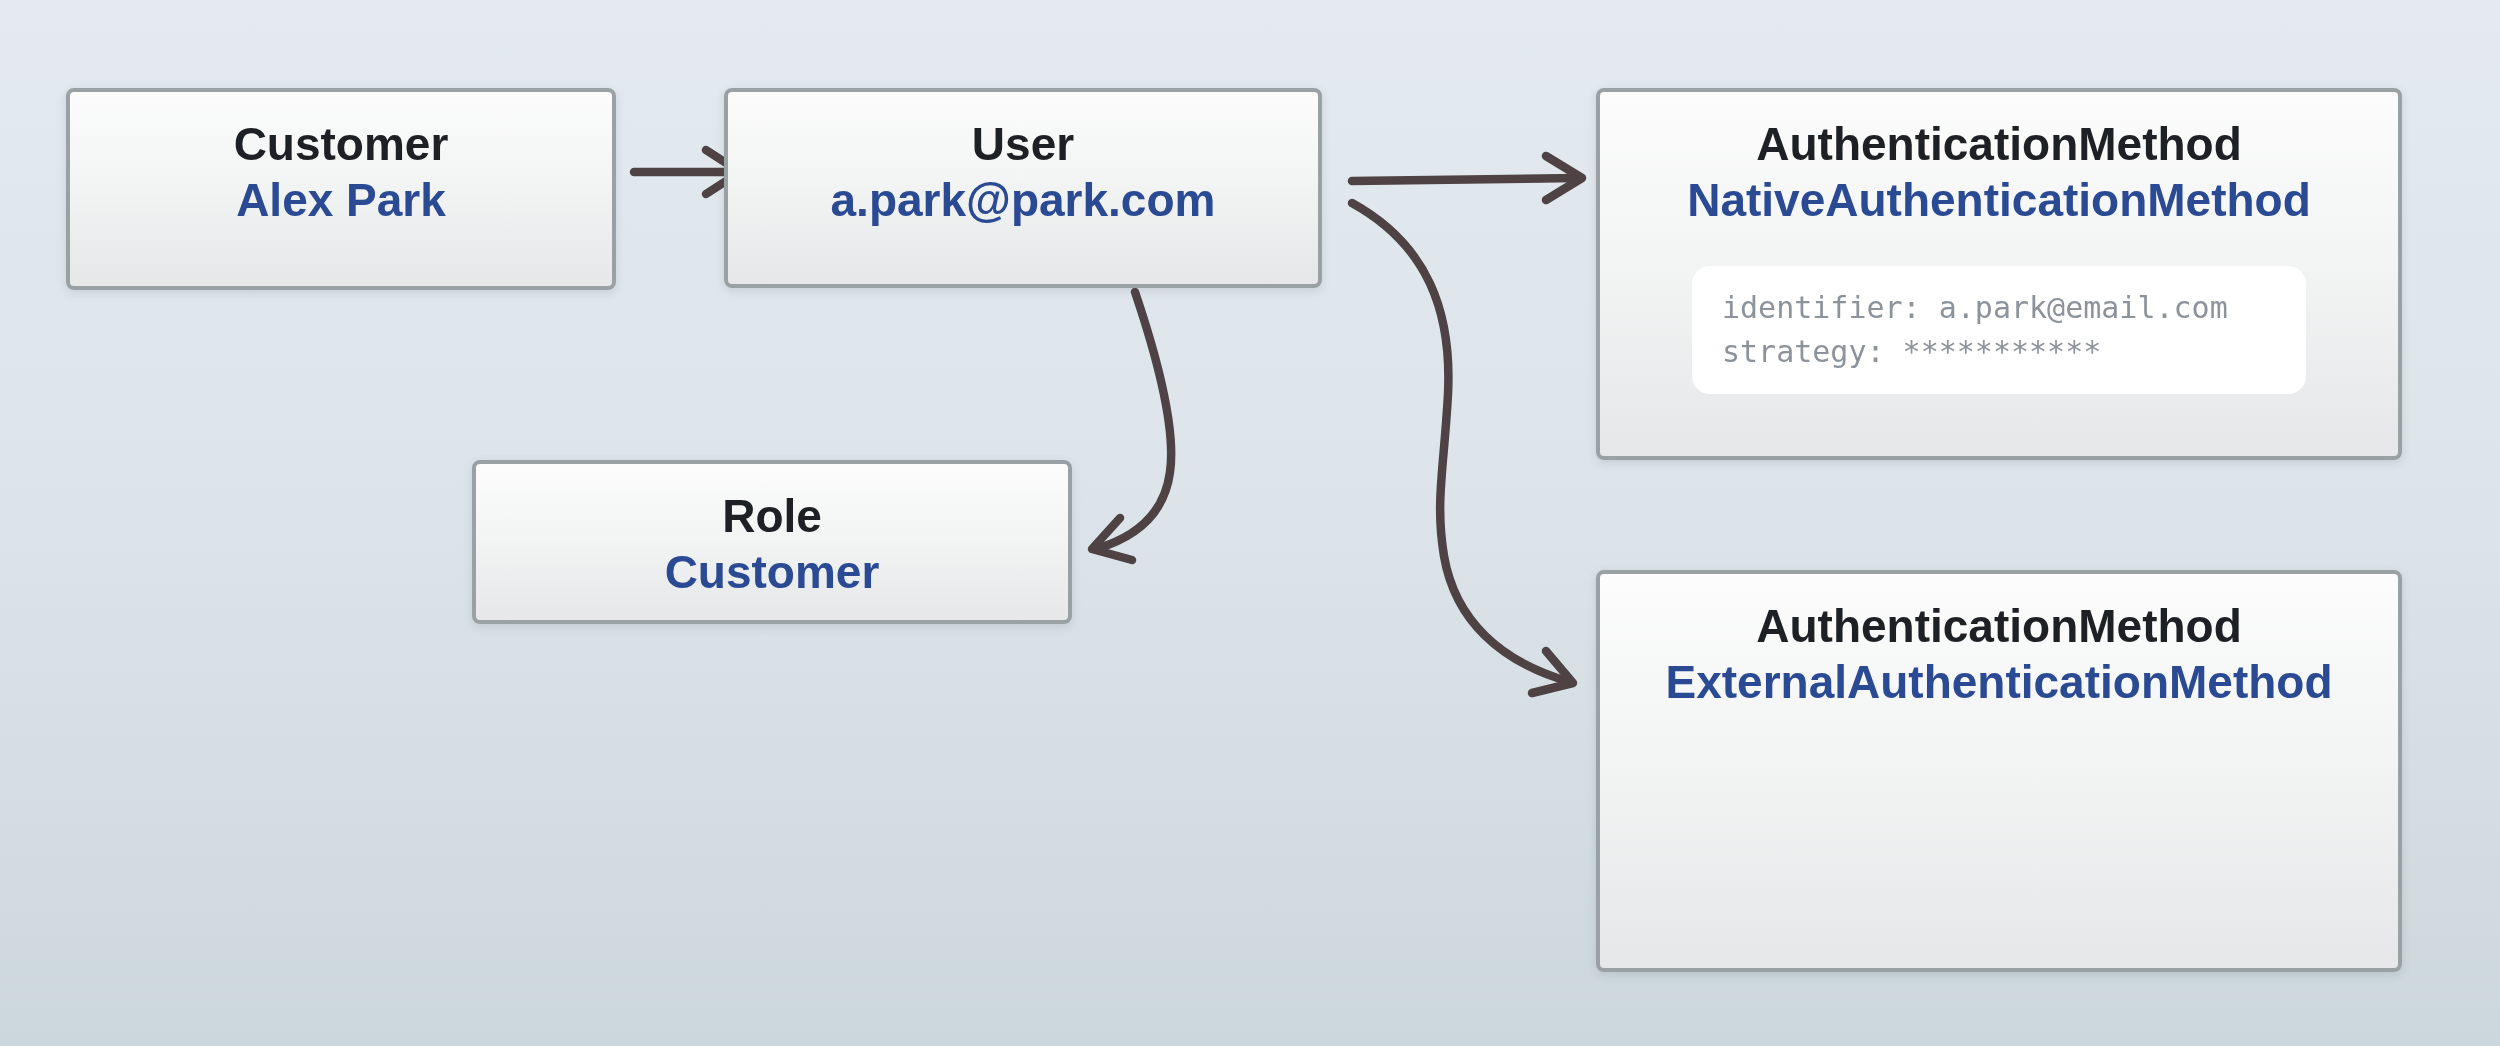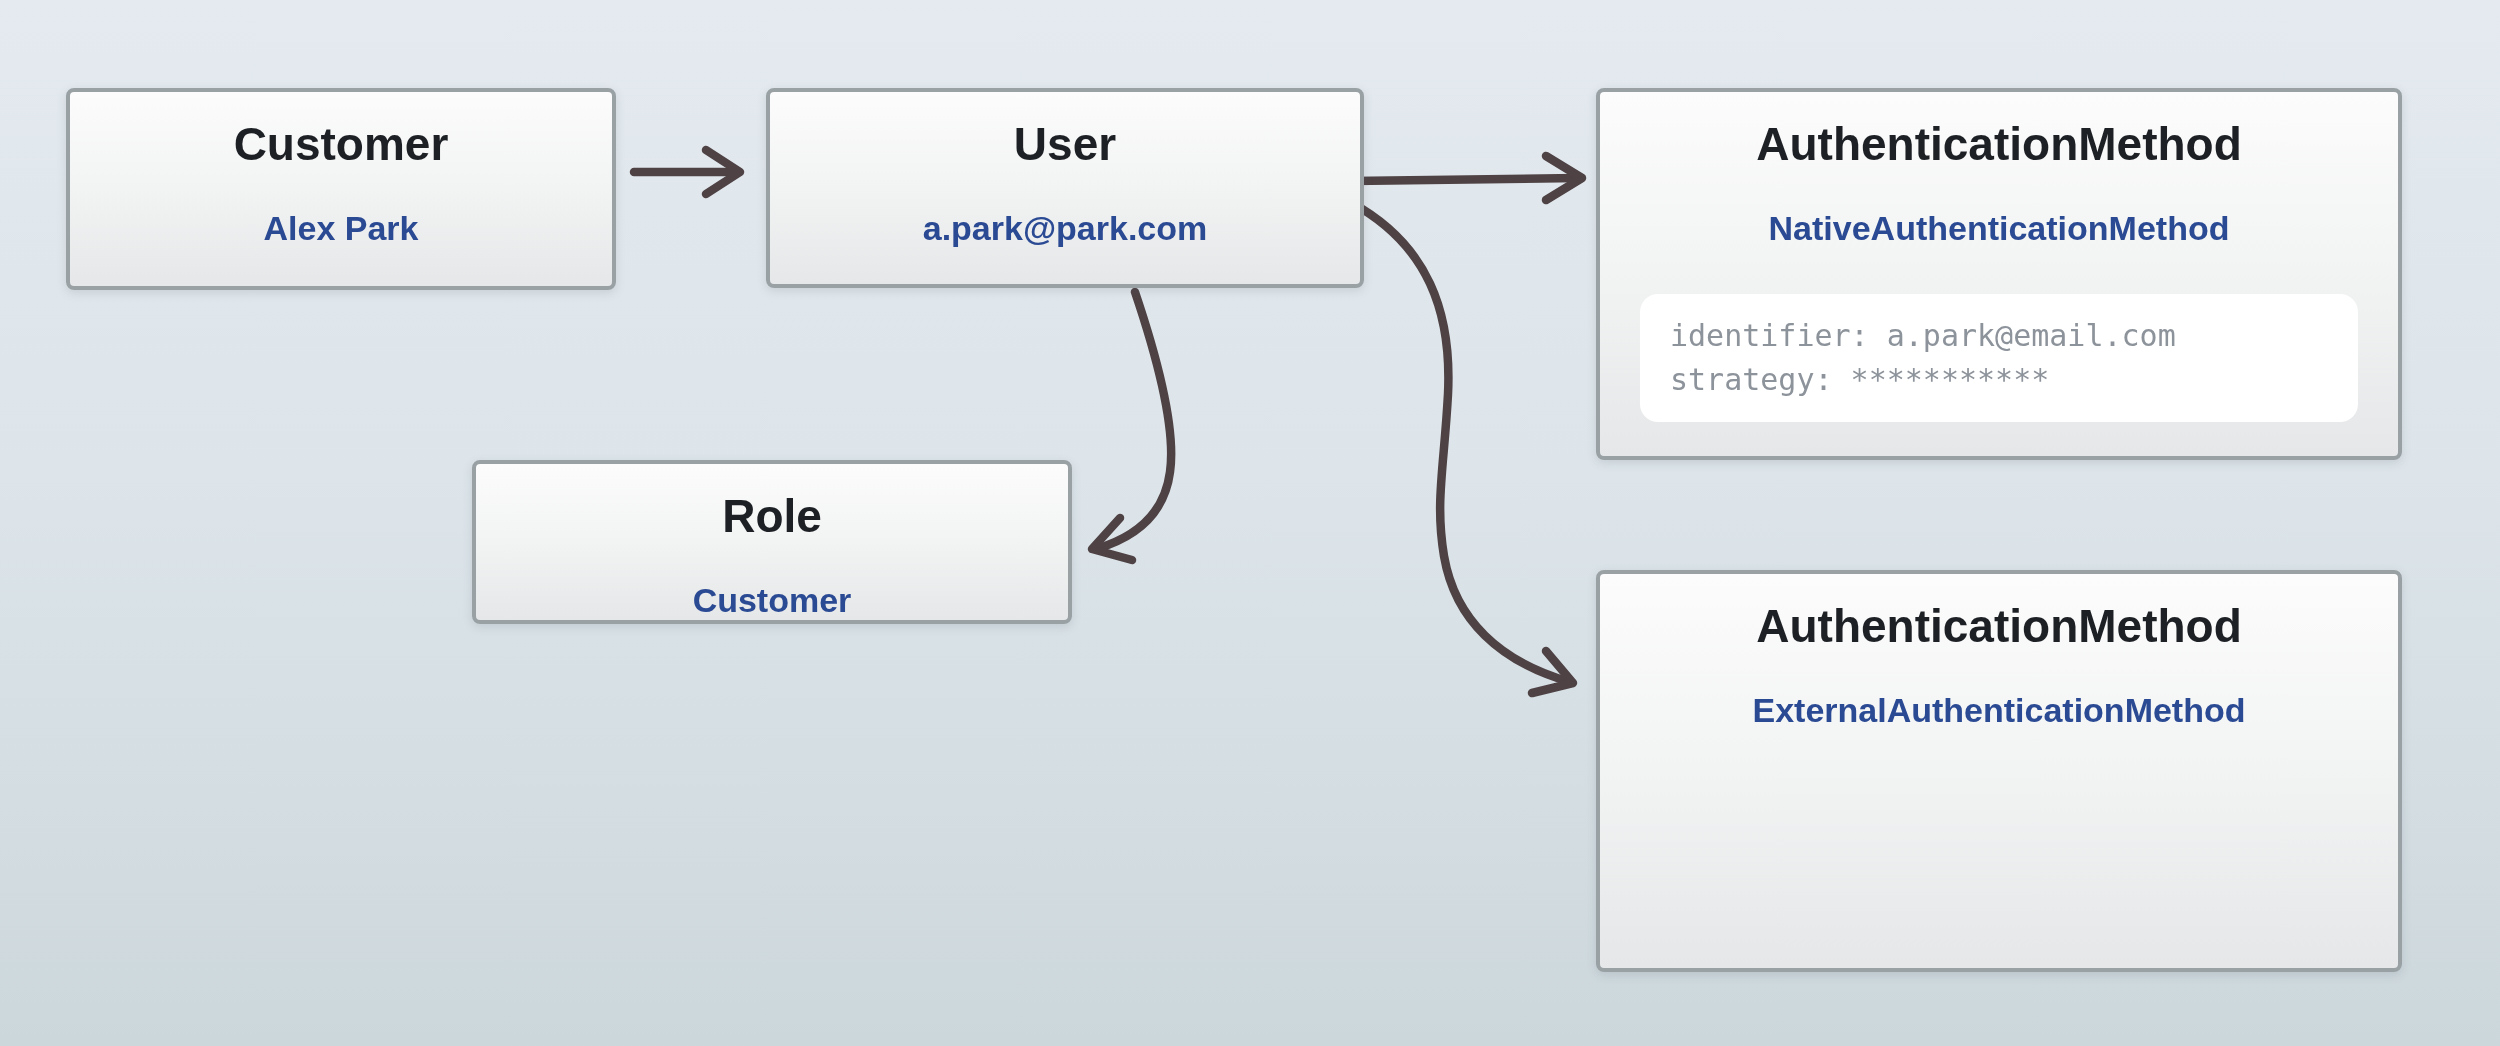--- a/index.html
+++ b/index.html
@@ -39,29 +39,28 @@
     text-align: center;
   }
   .node-title {
     margin-top: 24px;
     font-size: 46px;
     line-height: 56px;
     font-weight: 700;
     color: #1d2025;
   }
   .node-value {
-    margin-top: 28px;
-    font-size: 34px;
+    font-size: 46px;
     line-height: 56px;
     font-weight: 700;
     color: #2b4a94;
   }
   .attr-box {
     margin: 38px auto 0 auto;
-    width: 718px;
+    width: 614px;
     box-sizing: border-box;
     background: #ffffff;
     border-radius: 18px;
     padding: 20px 20px 20px 30px;
     text-align: left;
   }
   .attr-line {
     font-family: "DejaVu Sans Mono", "Liberation Mono", monospace;
     font-size: 30px;
     line-height: 44px;
@@ -91,21 +90,21 @@
       <path d="M 1352 203 C 1428 245 1452 312 1448 394 C 1444 468 1435 502 1444 556 C 1455 620 1500 662 1570 682"></path>
       <path d="M 1546 651 L 1573 683 L 1532 693"></path>
     </g>
   </svg>
 
   <div class="node" style="left:66px; top:88px; width:550px; height:202px;">
     <div class="node-title">Customer</div>
     <div class="node-value">Alex Park</div>
   </div>
 
-  <div class="node" style="left:766px; top:88px; width:598px; height:200px;">
+  <div class="node" style="left:724px; top:88px; width:598px; height:200px;">
     <div class="node-title">User</div>
     <div class="node-value">a.park@park.com</div>
   </div>
 
   <div class="node" style="left:472px; top:460px; width:600px; height:164px;">
     <div class="node-title">Role</div>
     <div class="node-value">Customer</div>
   </div>
 
   <div class="node" style="left:1596px; top:88px; width:806px; height:372px;">

